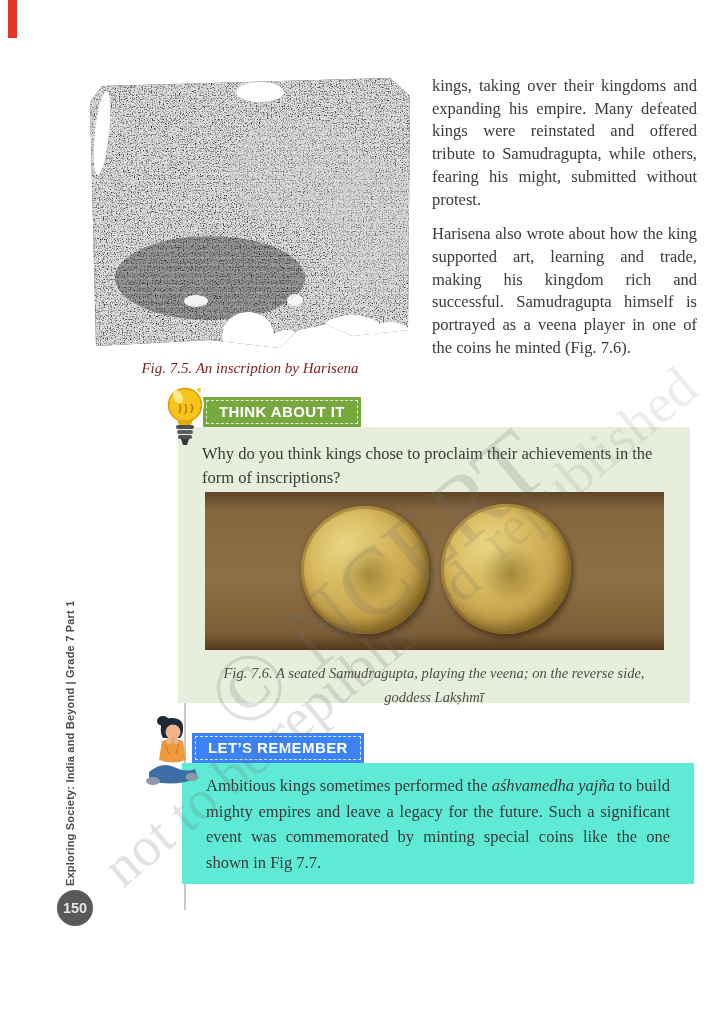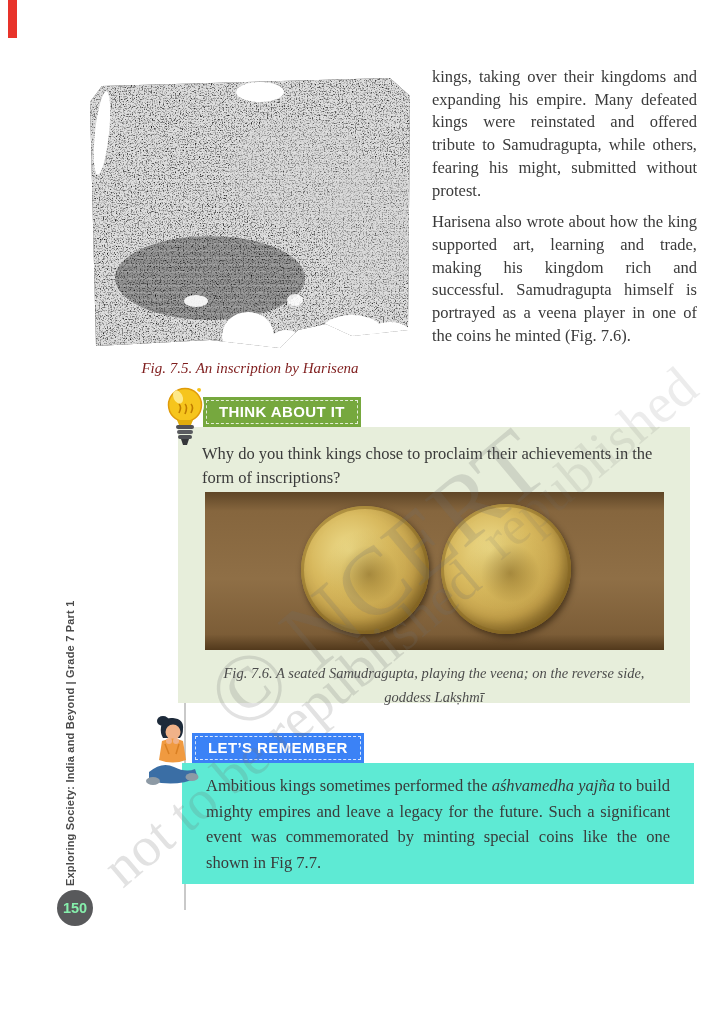--- a/index.html
+++ b/index.html
@@ -9,21 +9,21 @@
   .red-tab{position:absolute;left:8px;top:0;width:9px;height:38px;background:#e8332a;}
 
   
   .fig75{position:absolute;left:90px;top:78px;width:320px;height:272px;}
   .fig75-caption{position:absolute;left:86px;top:360px;width:328px;text-align:center;
     font-style:italic;font-size:15px;color:#7f1d1d;}
 
   
   .right-col{position:absolute;left:432px;top:63px;width:265px;font-size:16.5px;
     line-height:22.7px;text-align:justify;color:#3a3a3a;}
-  .right-col p{margin:3px 0 9px 0;}
+  .right-col p{margin:12px 0 9px 0;}
 
   .vline{position:absolute;left:184px;top:415px;width:2px;height:495px;background:#c9c9c9;z-index:0;}
 
   .banner{position:absolute;height:30px;line-height:30px;padding:0 16px;z-index:2;
     font-family:"Liberation Sans",sans-serif;font-weight:bold;font-size:15px;
     color:#ffffff;letter-spacing:.4px;white-space:nowrap;}
   .banner::after{content:"";position:absolute;inset:3px;border:1px dashed rgba(255,255,255,.8);}
   .think-banner{left:203px;top:397px;background:#76a83e;text-align:center;}
   .lets-banner{left:192px;top:733px;background:#3b82f6;}
 
@@ -46,21 +46,21 @@
     font-size:14.5px;line-height:24px;color:#4c4c4c;padding:0 38px;}
 
   .cream-box{position:absolute;left:182px;top:763px;width:512px;height:121px;background:#5eead4;z-index:1;}
   .remember-text{padding:10px 24px 0 24px;font-size:16.5px;line-height:25.5px;text-align:justify;color:#3a3a3a;}
   .remember-text .it{font-style:italic;}
 
   .book-title{position:absolute;left:64px;top:886px;transform:rotate(-90deg);transform-origin:0 0;
     font-family:"Liberation Sans",sans-serif;font-size:11px;font-weight:bold;color:#4a4a4a;
     white-space:nowrap;letter-spacing:.2px;}
   .page-circle{position:absolute;left:57px;top:890px;width:36px;height:36px;border-radius:50%;
-    background:#58595b;color:#86efac;font-family:"Liberation Sans",sans-serif;font-weight:bold;
+    background:#58595b;color:#e5e5e5;font-family:"Liberation Sans",sans-serif;font-weight:bold;
     font-size:14.5px;display:flex;align-items:center;justify-content:center;z-index:2;}
 
   .wm{position:absolute;transform:rotate(-40deg);transform-origin:0 0;white-space:nowrap;
     font-family:"Liberation Serif",serif;color:rgba(110,110,110,.20);z-index:6;pointer-events:none;}
   .wm1{left:185px;top:668px;font-size:96px;}
   .wm2{left:90px;top:850px;font-size:56px;}
   .wm3{left:468px;top:522px;font-size:56px;color:rgba(110,110,110,.13);}
 </style>
 </head>
 <body>

